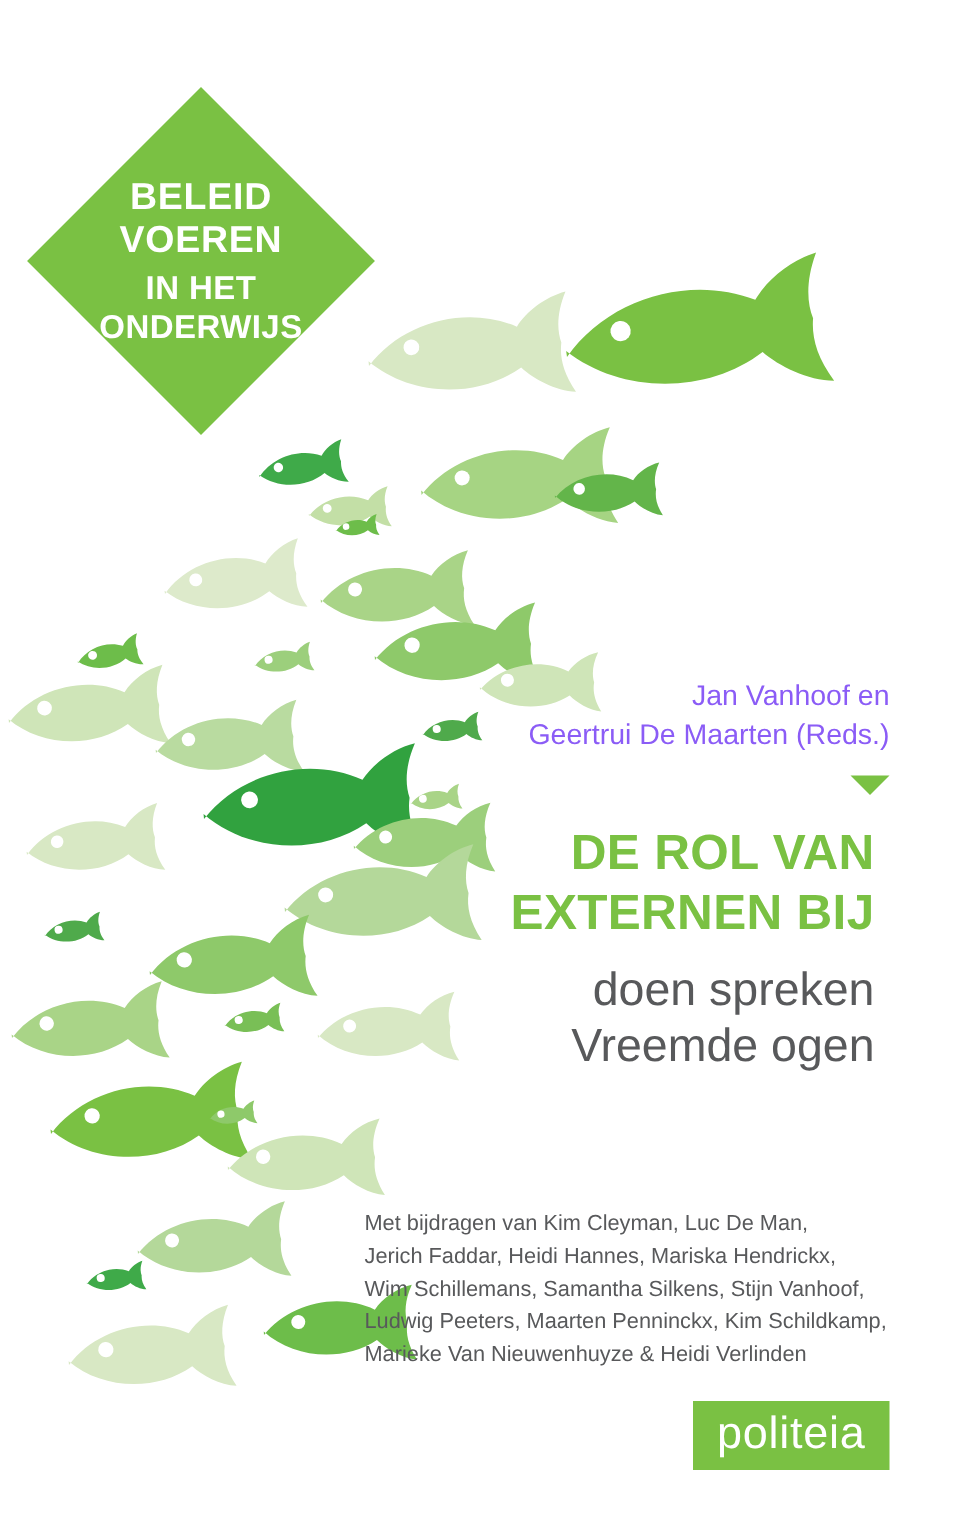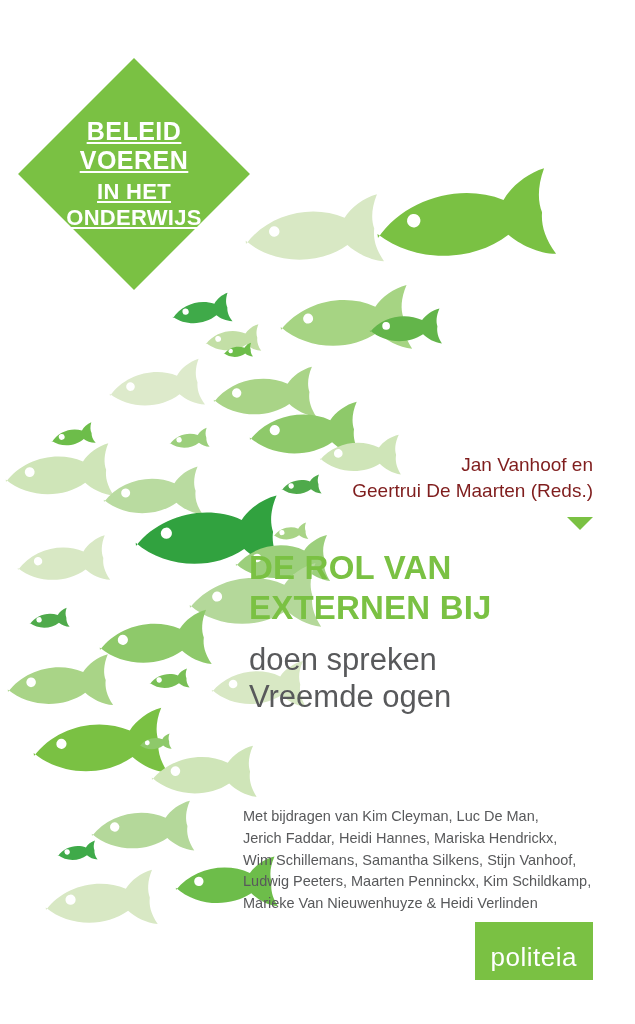--- a/index.html
+++ b/index.html
@@ -43,21 +43,20 @@
     top: 0;
     width: 232px;
     height: 232px;
     display: flex;
     flex-direction: column;
     align-items: center;
     justify-content: center;
     color: #ffffff;
     text-align: center;
     line-height: 1.16;
-    text-decoration: underline;
   }
   .badge-line1, .badge-line2 {
     font-size: 25px;
     font-weight: bold;
     letter-spacing: 0.5px;
   }
   .badge-line3, .badge-line4 {
     font-size: 22px;
     font-weight: bold;
     letter-spacing: 0.3px;
@@ -74,40 +73,40 @@
     pointer-events: none;
   }
 
   
   .editors {
     position: absolute;
     right: 42px;
     top: 452px;
     width: 330px;
     text-align: right;
-    color: #7f1d1d;
+    color: #8b5cf6;
     font-size: 19px;
     line-height: 1.35;
   }
   .arrow-marker {
     position: absolute;
     right: 42px;
     top: 517px;
     width: 0;
     height: 0;
     border-left: 13px solid transparent;
     border-right: 13px solid transparent;
     border-top: 13px solid #7ac143;
   }
   .title-block {
     position: absolute;
-    right: 26px;
+    right: 52px;
     top: 548px;
     width: 360px;
-    text-align: left;
+    text-align: right;
   }
   .title-main {
     color: #7ac143;
     font-size: 33px;
     font-weight: bold;
     line-height: 1.22;
     letter-spacing: 0.2px;
   }
   .title-sub {
     margin-top: 12px;
@@ -126,22 +125,22 @@
     line-height: 1.5;
   }
 
   
   .publisher {
     position: absolute;
     right: 42px;
     bottom: 44px;
     background: #7ac143;
     color: #ffffff;
-    font-size: 26px;
-    padding: 20px 16px 7px 16px;
+    font-size: 30px;
+    padding: 5px 16px 7px 16px;
     letter-spacing: 0.5px;
   }
 </style>
 </head>
 <body>
 
 <div id="cover">
 
   <svg class="fish-layer" viewBox="0 0 635 1024" xmlns="http://www.w3.org/2000/svg">
     <defs>

